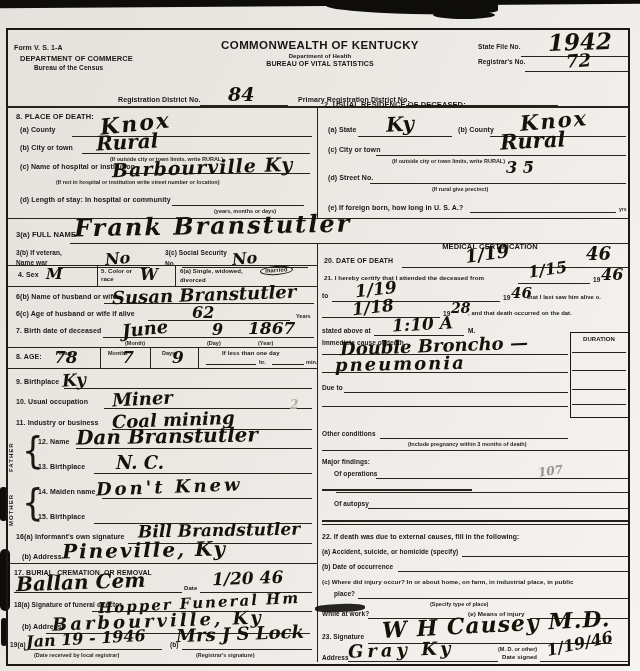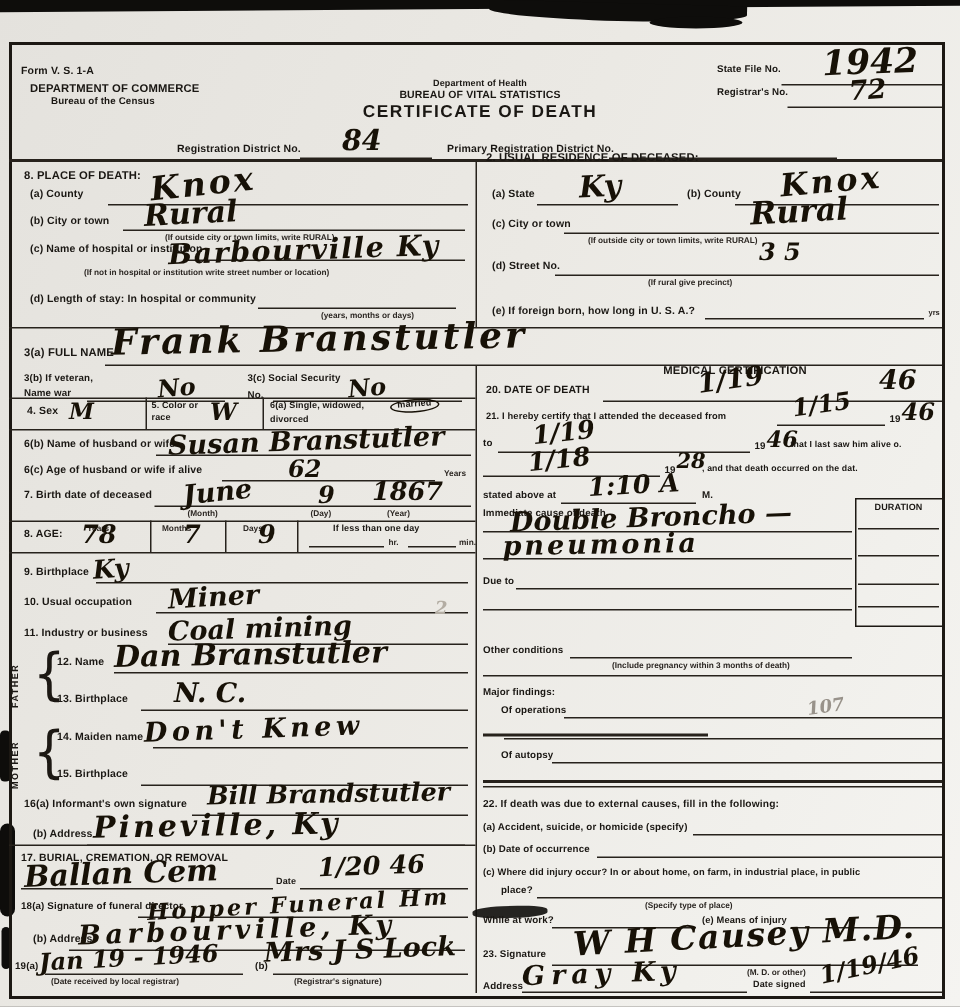--- a/index.html
+++ b/index.html
@@ -34,23 +34,23 @@
 
   <div class="ab frame" style="left:6px;top:28px;width:620px;height:634px;"></div>
   <div class="ab rule thk" style="left:6px;top:106px;width:622px;"></div>
   <div class="ab vl" style="left:317px;top:106px;height:112px;"></div>
   <div class="ab vl" style="left:317px;top:244px;height:418px;"></div>
   <div class="ab rule" style="left:6px;top:218px;width:622px;"></div>
 
   <span class="ab lbl" style="left:14px;top:44px;">Form V. S. 1-A</span>
   <span class="ab lbl" style="left:20px;top:54px;font-size:7.5px;">DEPARTMENT OF COMMERCE</span>
   <span class="ab lbl" style="left:34px;top:64px;font-size:6.5px;">Bureau of the Census</span>
+  <span class="ab lbl ctr" style="left:180px;top:39px;width:280px;font-size:11.5px;letter-spacing:.4px;">COMMONWEALTH OF KENTUCKY</span>
   <span class="ab lbl ctr" style="left:180px;top:53px;width:280px;font-size:6px;">Department of Health</span>
   <span class="ab lbl ctr" style="left:180px;top:60px;width:280px;font-size:7px;">BUREAU OF VITAL STATISTICS</span>
-  <span class="ab lbl ctr" style="left:180px;top:69px;width:280px;font-size:11.5px;letter-spacing:1px;">CERTIFICATE OF DEATH</span>
   <span class="ab lbl" style="left:478px;top:43px;font-size:6.5px;">State File No.</span>
   <div class="ab rule" style="left:521px;top:56px;width:107px;"></div>
   <span class="ab hw" style="left:548px;top:28px;font-size:23px;transform:rotate(-2deg);">1942</span>
   <span class="ab lbl" style="left:478px;top:58px;font-size:6.5px;">Registrar's No.</span>
   <div class="ab rule" style="left:525px;top:71px;width:103px;"></div>
   <span class="ab hw" style="left:566px;top:50px;font-size:18px;transform:rotate(-4deg);">72</span>
   <span class="ab lbl" style="left:118px;top:96px;">Registration District No.</span>
   <div class="ab rule" style="left:200px;top:105px;width:88px;"></div>
   <span class="ab hw" style="left:228px;top:83px;font-size:19px;">84</span>
   <span class="ab lbl" style="left:298px;top:96px;">Primary Registration District No.</span>

